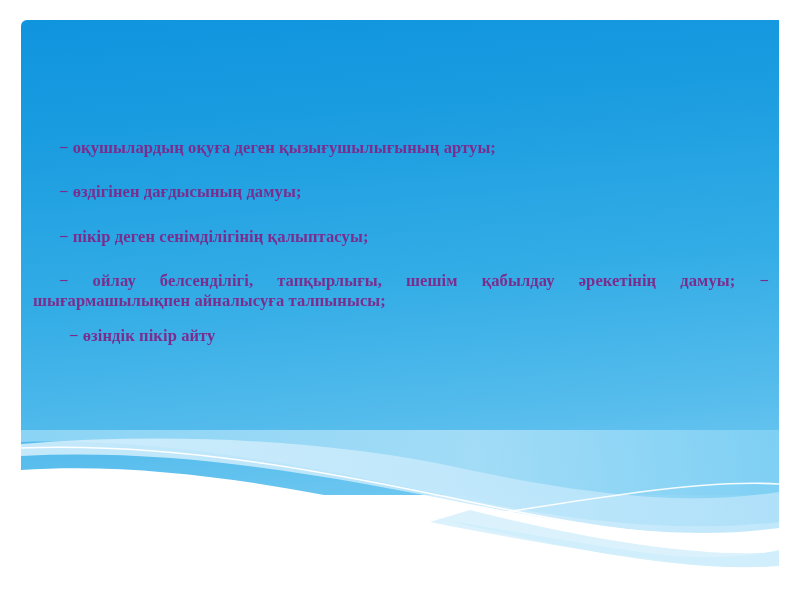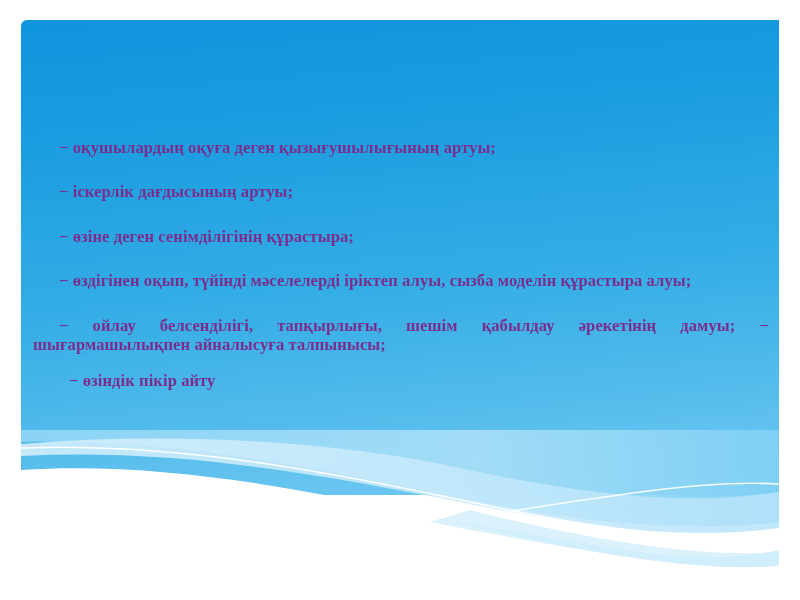--- a/index.html
+++ b/index.html
@@ -96,23 +96,22 @@
 </head>
 <body>
 
 <div id="slide">
 
   <div id="blue-panel">
 
 
     <div id="body-block">
       <p class="para">− оқушылардың оқуға деген қызығушылығының артуы;</p>
-      <p class="para">− іскерлік дағдысының артуы;</p>
-      <p class="para">− өзіне деген сенімділігінің құрастыра;</p>
-      <p class="para justify">− өздігінен оқып, түйінді мәселелерді іріктеп алуы, сызба моделін құрастыра алуы;</p>
+      <p class="para">− өздігінен дағдысының дамуы;</p>
+      <p class="para">− пікір деген сенімділігінің қалыптасуы;</p>
       <p class="para justify gap-lg">− ойлау белсенділігі, тапқырлығы, шешім қабылдау әрекетінің дамуы; − шығармашылықпен айналысуға талпынысы;</p>
       <p class="para last">− өзіндік пікір айту</p>
     </div>
 
   </div>
 
   <svg id="waves" viewBox="0 0 800 170" preserveAspectRatio="none">
     <defs>
       <linearGradient id="gMid" x1="0" y1="0" x2="1" y2="0">
         <stop offset="0%" stop-color="#8ed5f5"></stop>

